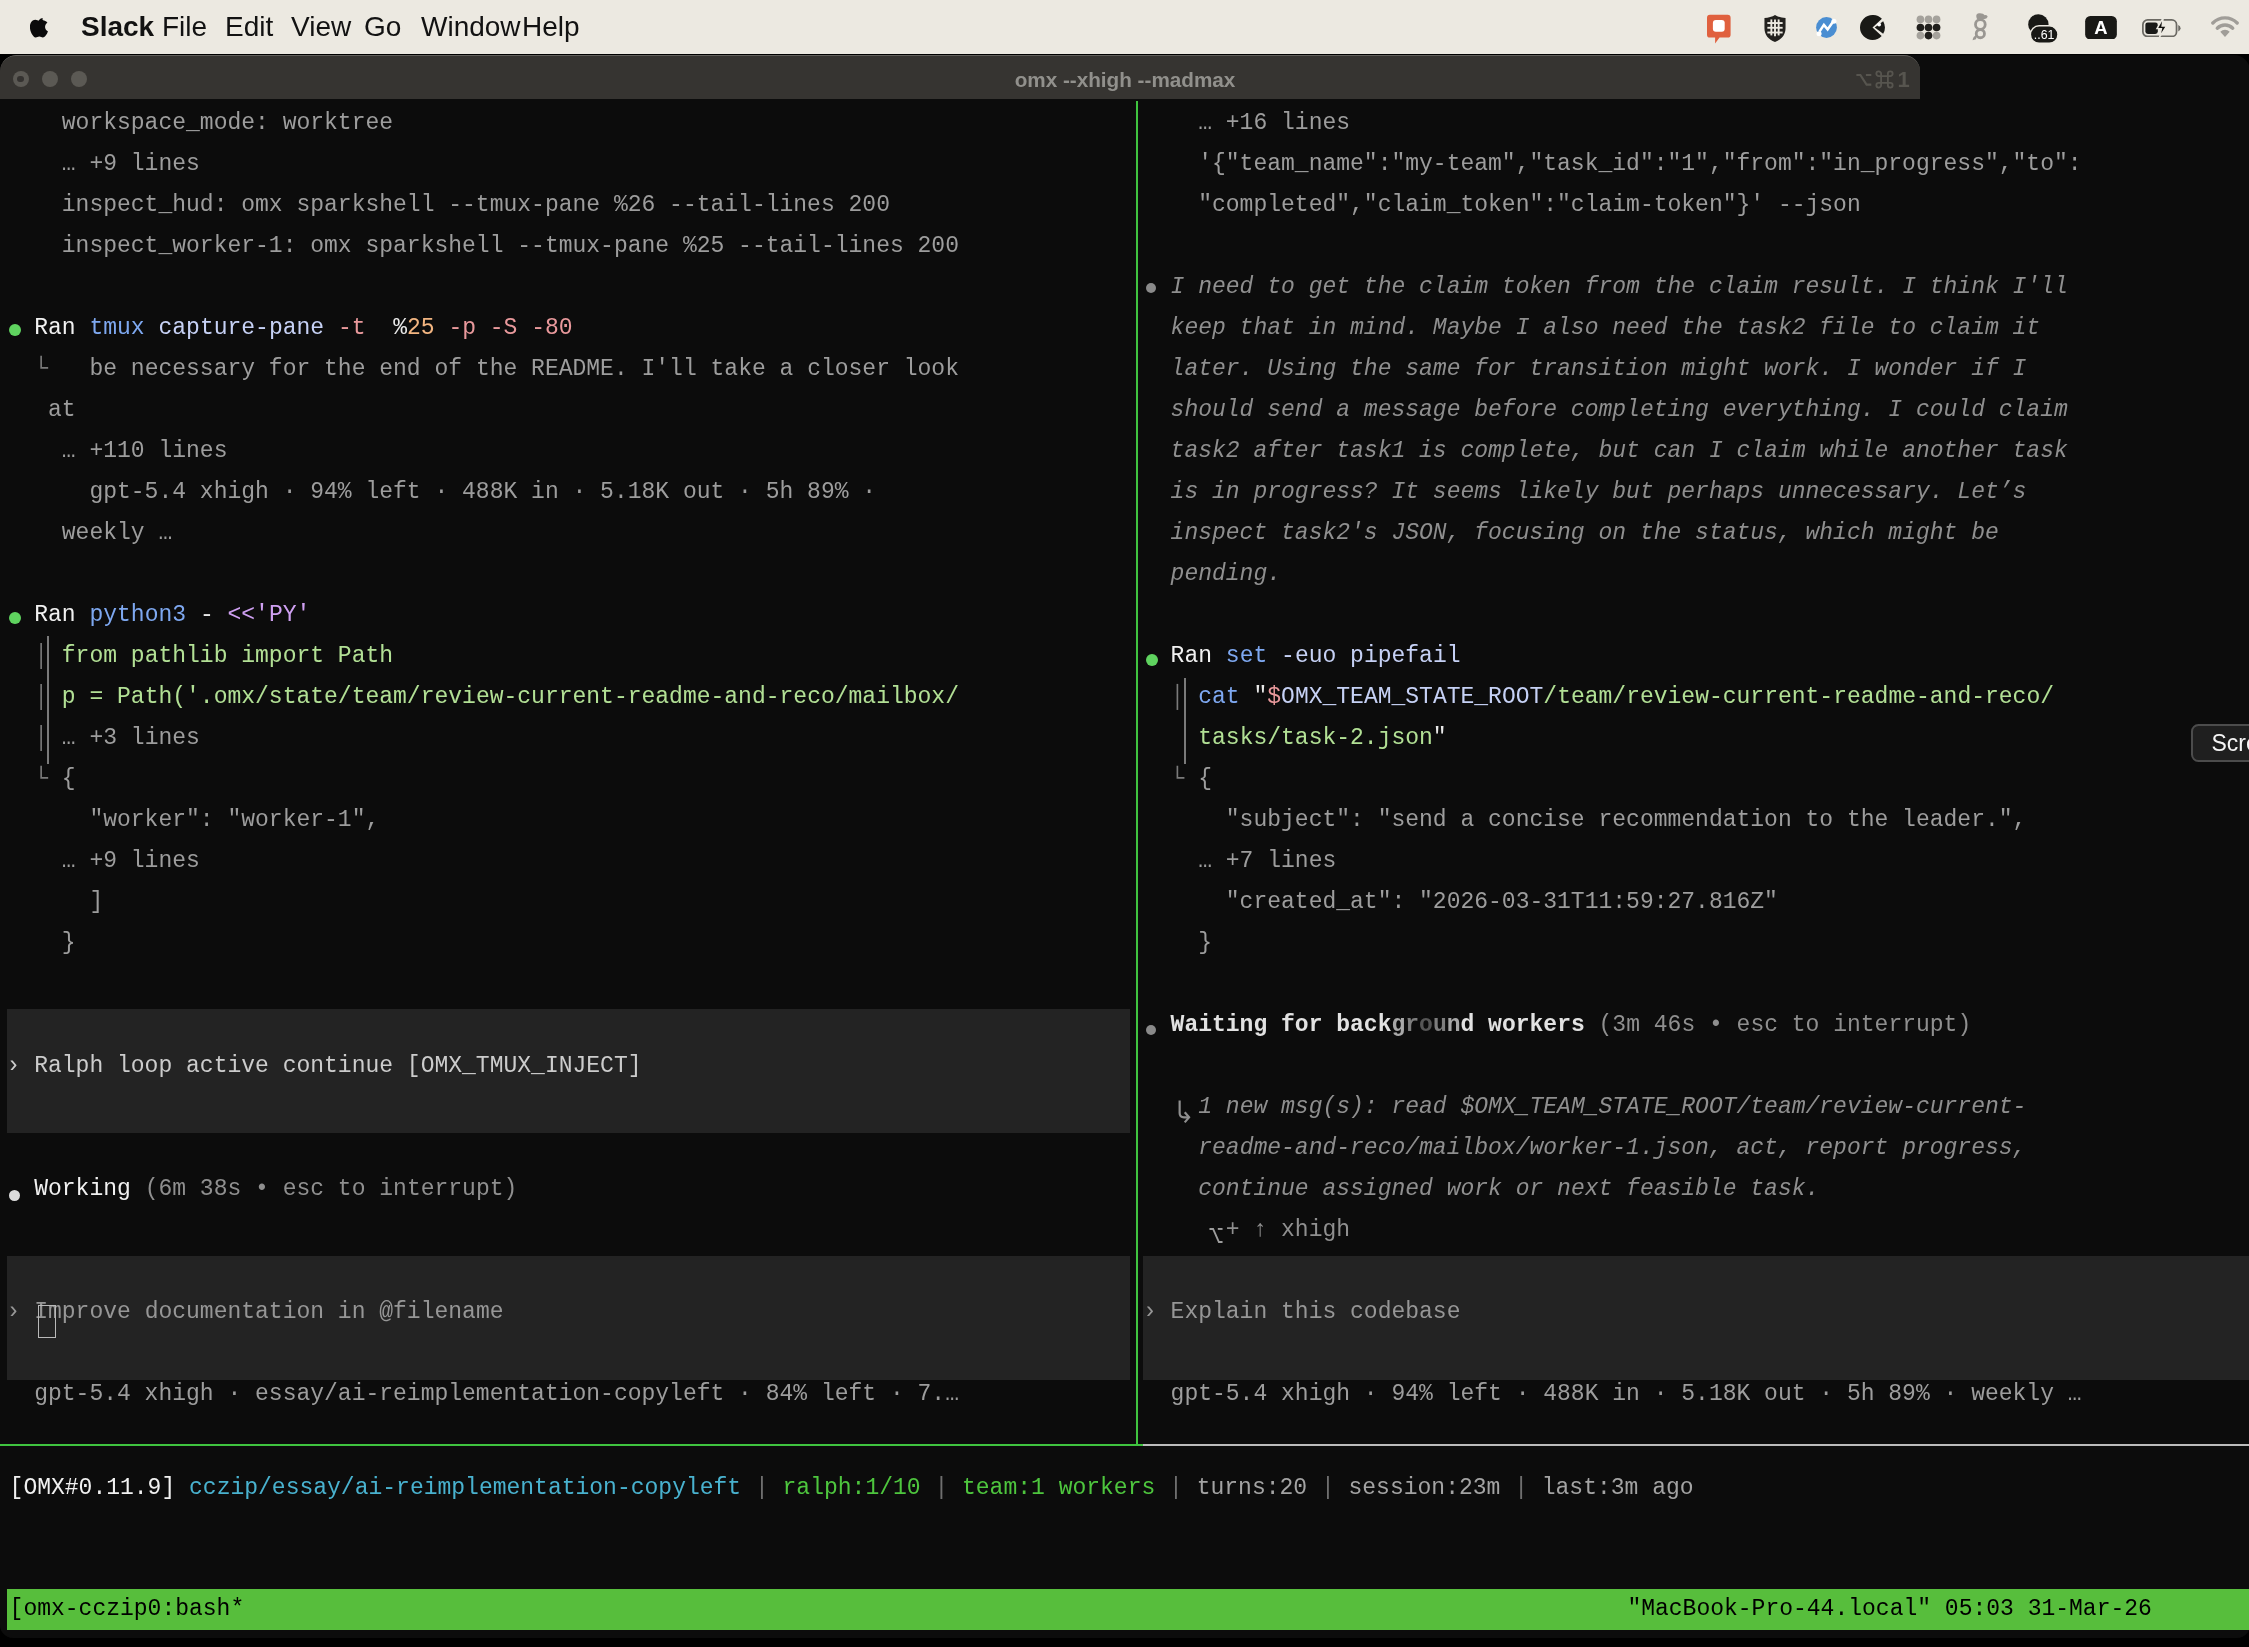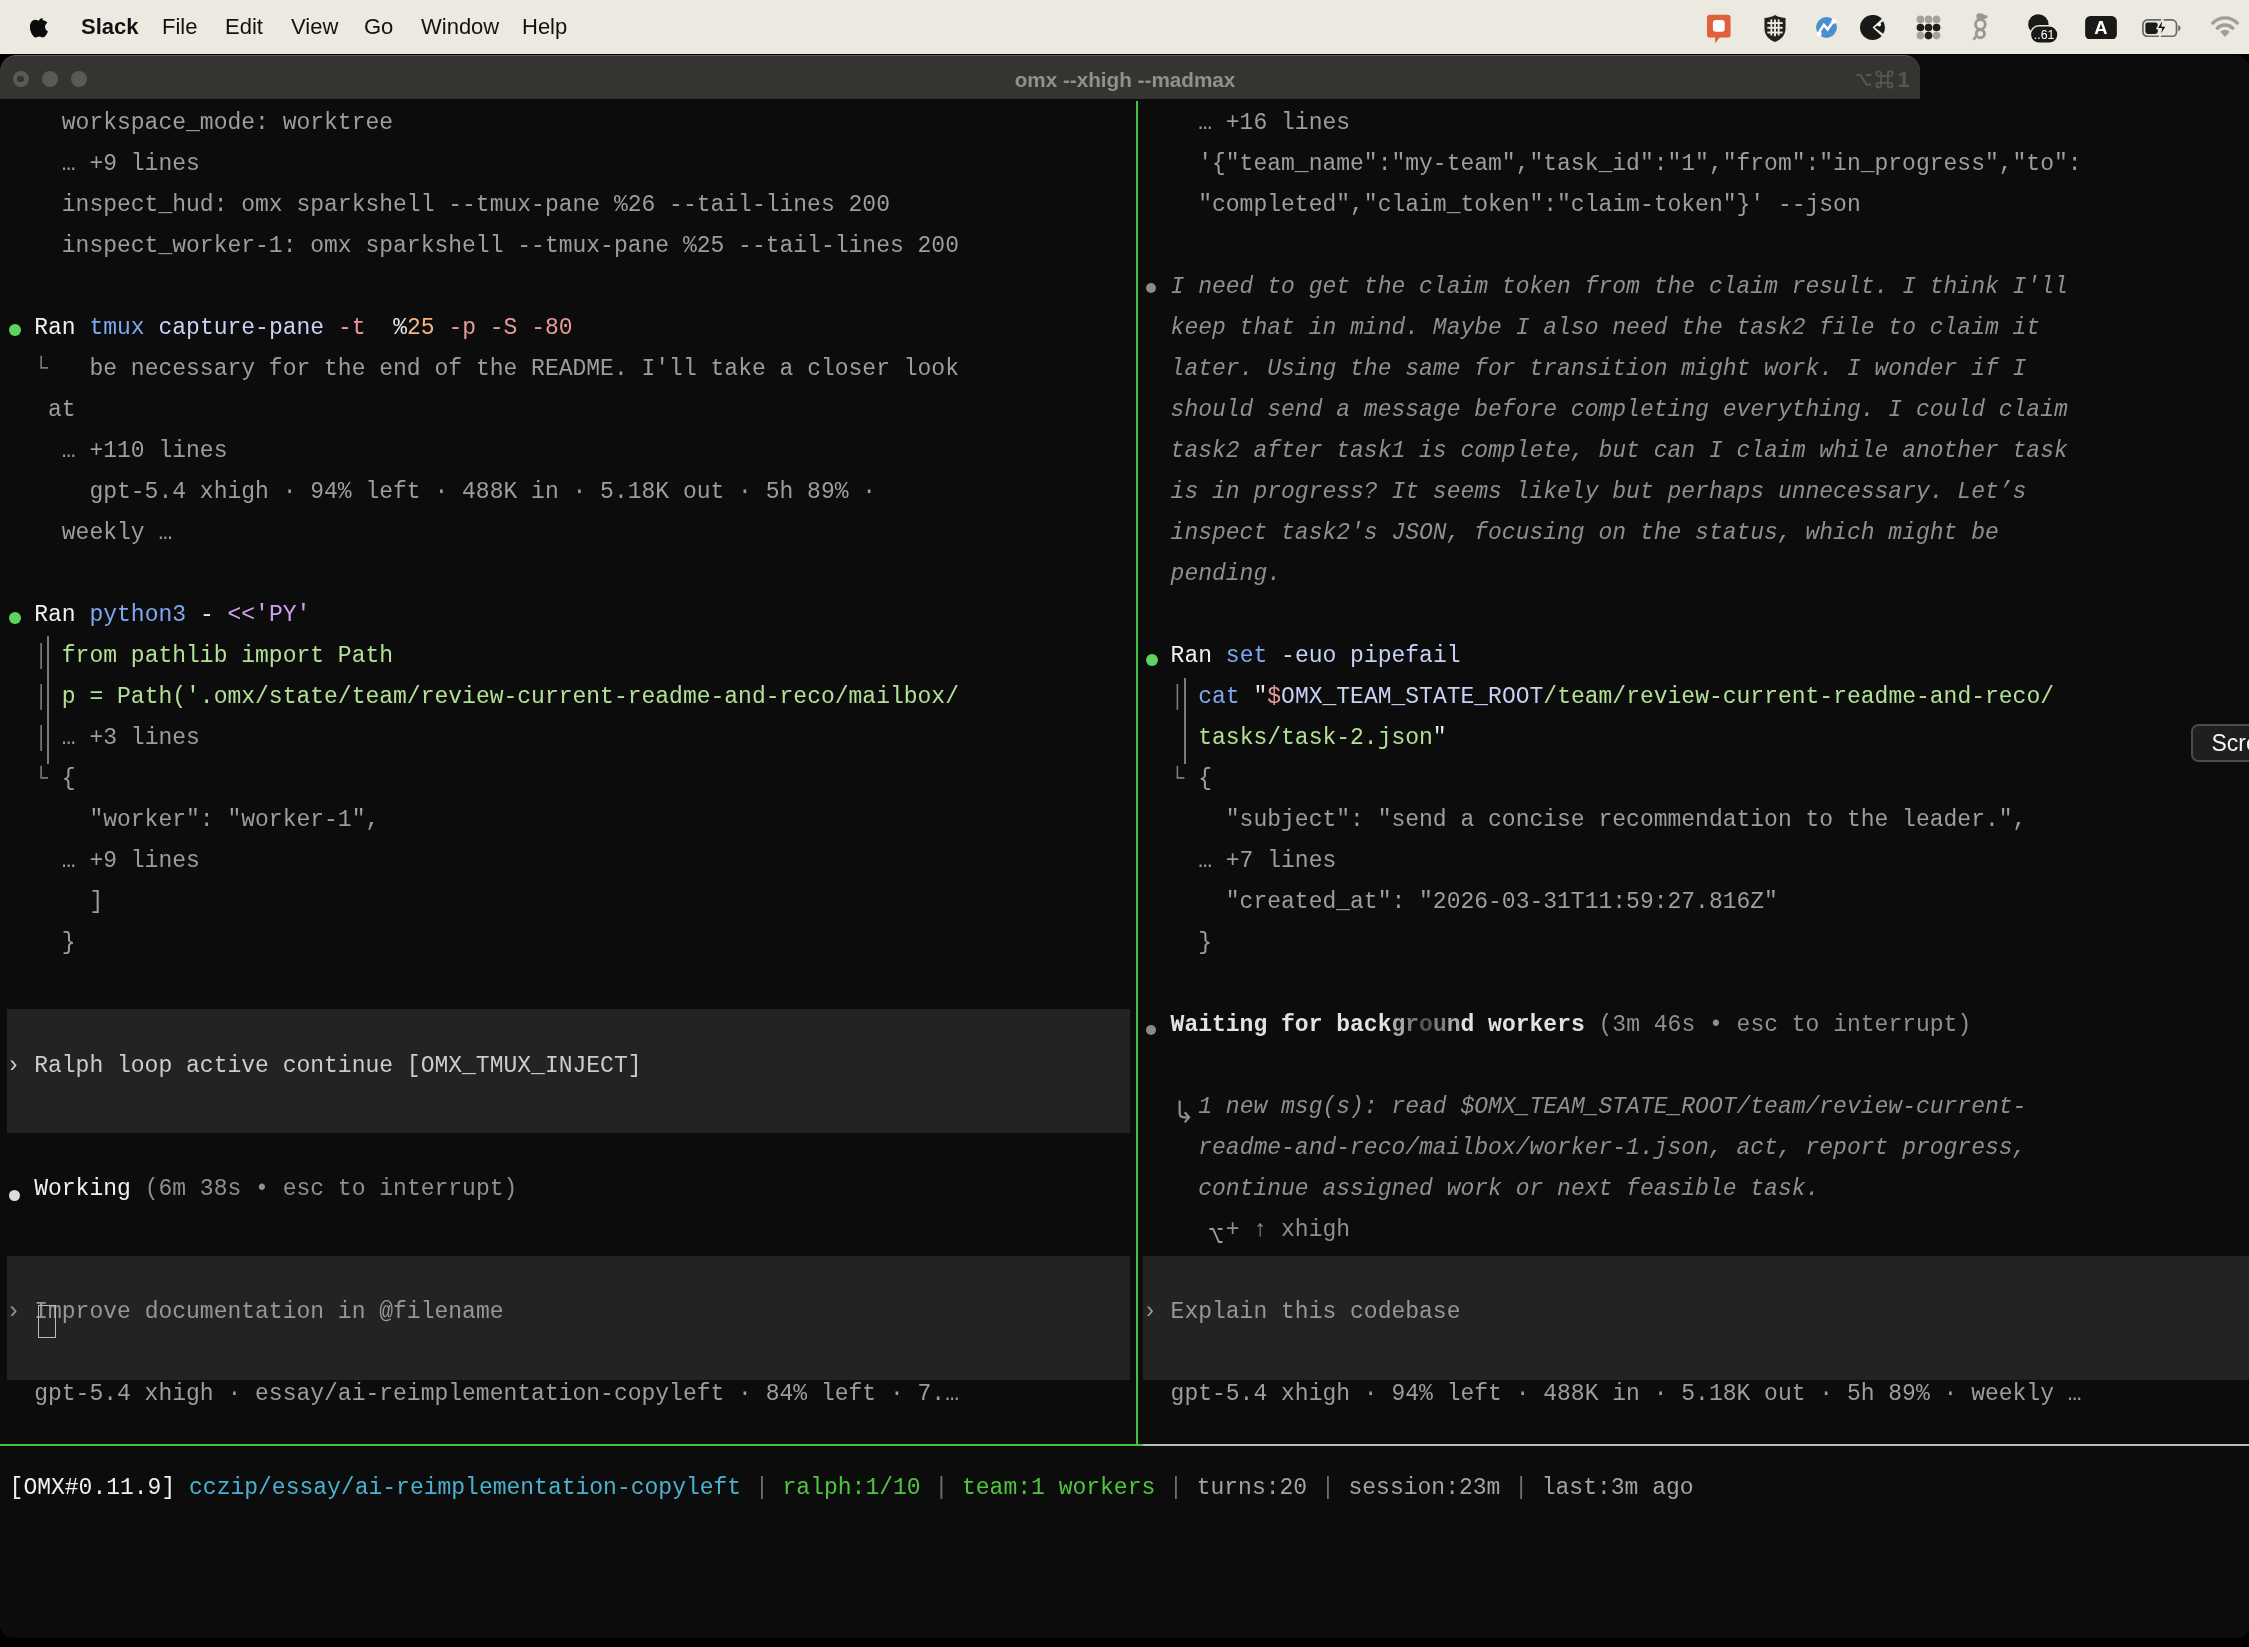--- a/index.html
+++ b/index.html
@@ -1,16 +1,16 @@
 <!DOCTYPE html>
 <html style="font-size:11.8px"><head><meta charset="utf-8"><style>
 *{margin:0;padding:0;box-sizing:border-box}
 html,body{width:2250px;height:1648px;overflow:hidden;background:#000;}
 .menubar{position:absolute;left:0;top:0;width:2250px;height:54px;background:#ece9e1;}
-.mi{position:absolute;top:0;height:54px;line-height:54px;font-family:"Liberation Sans",sans-serif;font-size:22px;color:#121212;}
+.mi{position:absolute;top:0;height:54px;line-height:54px;font-family:"Liberation Sans",sans-serif;font-size:28px;color:#121212;}
 .ic{position:absolute;}
 .win{position:absolute;left:0;top:55px;width:2250px;height:1583px;background:#0c0c0c;border-radius:16px 16px 13.3px 13.3px;overflow:hidden;}
 .tbar{position:absolute;left:0;top:0;width:1920px;height:44px;background:#363431;border-top:1.5px solid #615f5b;border-radius:16px 16px 0 0;}
 .tl{position:absolute;top:14.8px;width:16px;height:16px;border-radius:50%;background:#5b5954;}
 .title{position:absolute;top:0;left:0;width:2250px;height:44px;line-height:47px;text-align:center;font-family:"Liberation Sans",sans-serif;font-size:20.7px;font-weight:bold;color:#91908c;}
 .hotkey{position:absolute;top:0;right:10.3px;height:44px;line-height:47px;font-family:"Liberation Sans",sans-serif;font-size:22px;font-weight:bold;color:#57554f;}
 .term{position:absolute;left:0;top:44px;width:2250px;height:1539px;background:#0c0c0c;}
 pre{font-family:"Liberation Mono",monospace;font-size:23px;line-height:41px;color:#9d9d9d;position:absolute;white-space:pre;}
 .w{color:#f1f1f1;font-weight:normal}
 .wt{color:#e2e2e2;font-weight:bold}
@@ -204,20 +204,24 @@
 
 <span class="pr">› Explain this codebase</span>
 
   gpt-5.4 xhigh · 94% left · 488K in · 5.18K out · 5h 89% · weekly …</pre>
     <div class="vline" style="left:1136px;top:1.5px;width:1.8px;height:1343px"></div>
     <div class="vline" style="left:0;top:1345px;width:1143px;height:1.8px"></div>
     <div style="position:absolute;background:#bcbcbc;left:1143px;top:1345px;width:1107px;height:1.8px"></div>
     <div class="cursor" style="left:38px;top:1206px;width:17.7px;height:33px"></div>
     <pre style="left:9.6px;top:1369px"><span class="w">[OMX#0.11.9]</span> <span class="cy">cczip/essay/ai-reimplementation-copyleft</span><span class="sep"> | </span><span class="sg">ralph:1/10</span><span class="sep"> | </span><span class="sg">team:1 workers</span><span class="sep"> | </span><span class="dm2">turns:20</span><span class="sep"> | </span><span class="dm2">session:23m</span><span class="sep"> | </span><span class="dm2">last:3m ago</span></pre>
     <div class="tip">Scre</div>
+    <div class="gbar">
+      <pre style="left:2.2px;top:0">[omx-cczip0:bash*</pre>
+      <pre style="left:1620px;top:0">"MacBook-Pro-44.local" 05:03 31-Mar-26</pre>
+    </div>
 
     <svg style="position:absolute;left:1176px;top:992px" width="16" height="41" viewBox="0 0 22 56">
       <g fill="none" stroke="#8f8f8f" stroke-width="3">
         <path d="M5 13 L5 30 Q5 36 11 36 L17 36"></path>
         <path d="M12 29 L18 36 L12 43"></path>
       </g>
     </svg>
 
     <svg style="position:absolute;left:1208px;top:1116px" width="16" height="41" viewBox="0 0 22 56">
       <g fill="none" stroke="#9d9d9d" stroke-width="2.6">

